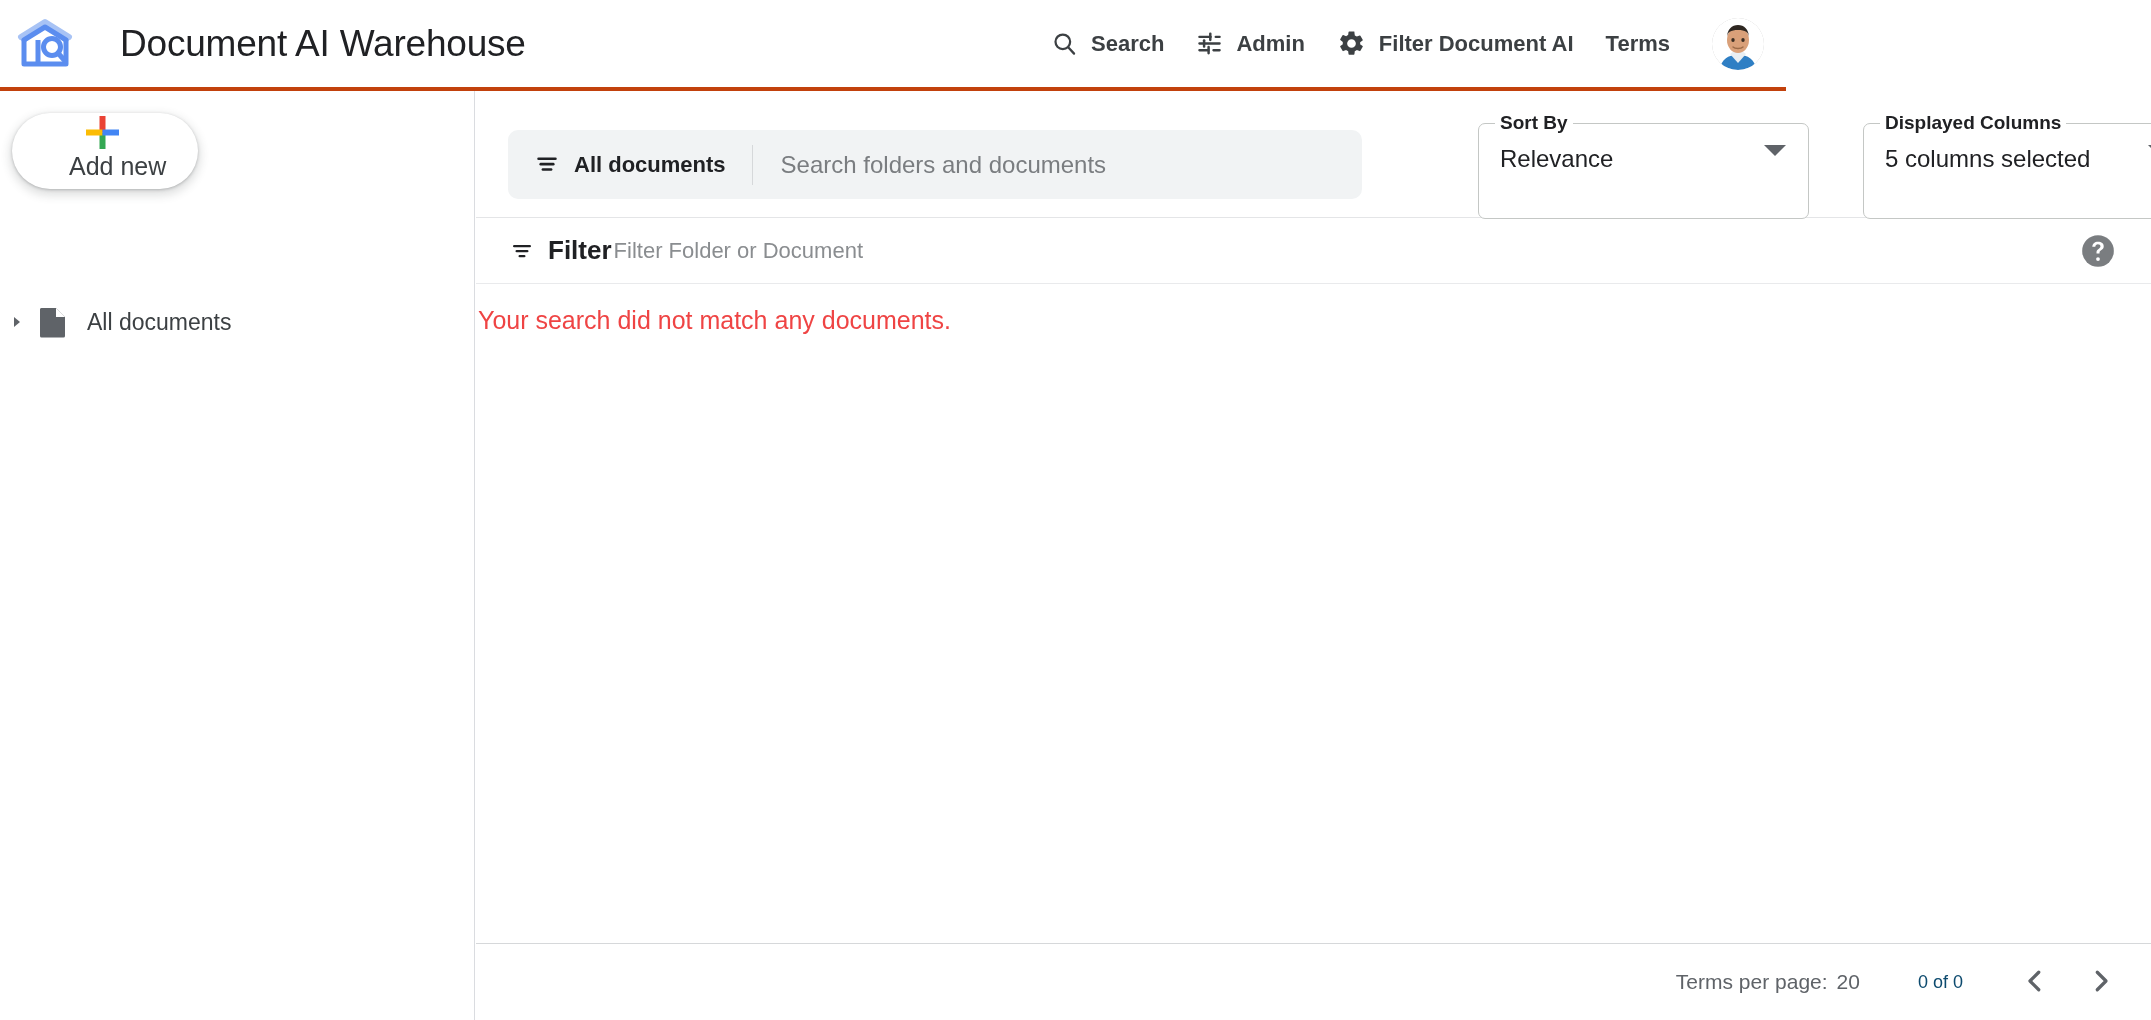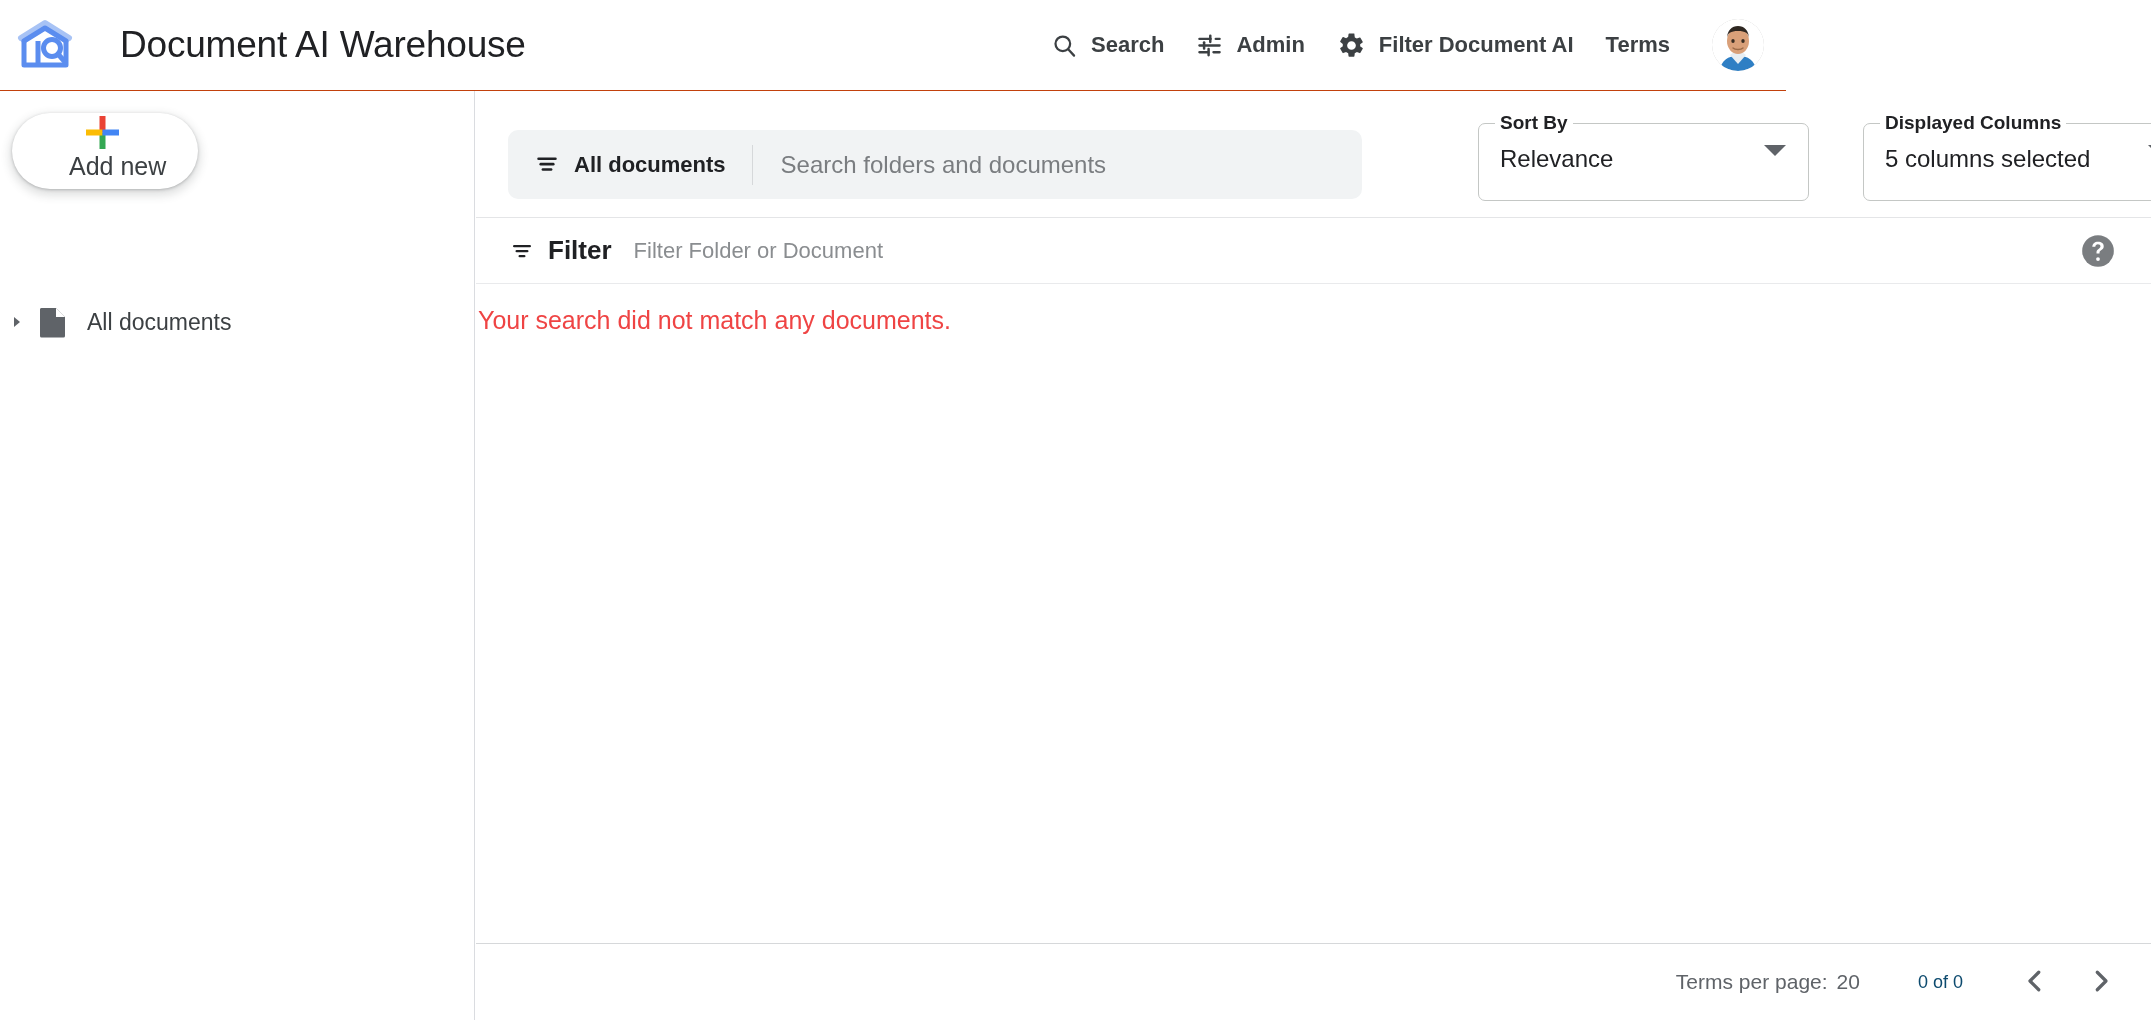--- a/index.html
+++ b/index.html
@@ -14,21 +14,21 @@
     -webkit-font-smoothing: antialiased;
   }
 
   #app { position: relative; width: 2151px; height: 1020px; }
 
   
   #header {
     position: absolute; left: 0; top: 0;
     width: 1786px; height: 91px;
     background: #ffffff;
-    border-bottom: 1px solid #c2410c;
+    border-bottom: 4px solid #c2410c;
     display: flex; align-items: center;
   }
   #brand { display: flex; align-items: center; padding-left: 17px; }
   #logo { width: 56px; height: 52px; flex: none; }
   #app-title {
     font-size: 37px; font-weight: 400; color: #202124;
     letter-spacing: -0.2px; margin-left: 47px; white-space: nowrap;
   }
   #nav { margin-left: auto; display: flex; align-items: center; padding-right: 22px; }
   .nav-item {
@@ -102,21 +102,21 @@
   #search-divider { width: 1px; height: 40px; background: #d6d8da; flex: none; }
   #search-input {
     flex: 1; height: 69px; border: none; outline: none; background: transparent;
     font-family: inherit; font-size: 24px; color: #202124;
     padding: 0 24px 0 28px;
   }
   #search-input::placeholder { color: #7a7d80; }
 
   
   .mdc-field {
-    position: absolute; top: 32px; height: 78px;
+    position: absolute; top: 32px; height: 96px;
     border: 1px solid #c4c7c5; border-radius: 7px;
     background: #fff; cursor: pointer;
   }
   #sort-field { left: 1002px; width: 331px; }
   #cols-field { left: 1387px; width: 330px; }
   .mdc-label {
     position: absolute; top: -12px; left: 16px;
     background: #ffffff; padding: 0 5px;
     font-size: 19px; font-weight: 700; color: #202124; white-space: nowrap;
   }
@@ -135,21 +135,21 @@
   
   #filter-row {
     position: relative; height: 66px; flex: none;
     border-bottom: 1px solid #e9eaec;
     display: flex; align-items: center;
   }
   #filter-chip { display: flex; align-items: center; margin-left: 34px; cursor: pointer; }
   #filter-icon { flex: none; display: flex; margin-right: 14px; }
   #filter-label { font-size: 26px; font-weight: 700; color: #202124; white-space: nowrap; }
   #filter-input {
-    margin-left: 20px; flex: 1; height: 46px;
+    flex: 1; height: 46px;
     border: none; outline: none; background: transparent;
     font-family: inherit; font-size: 22px; color: #0f766e;
   }
   #filter-input::placeholder { color: #8a8d90; }
   #help-btn {
     margin-right: 34px; width: 38px; height: 38px; flex: none;
     cursor: pointer; display: flex; align-items: center; justify-content: center;
   }
 
   

